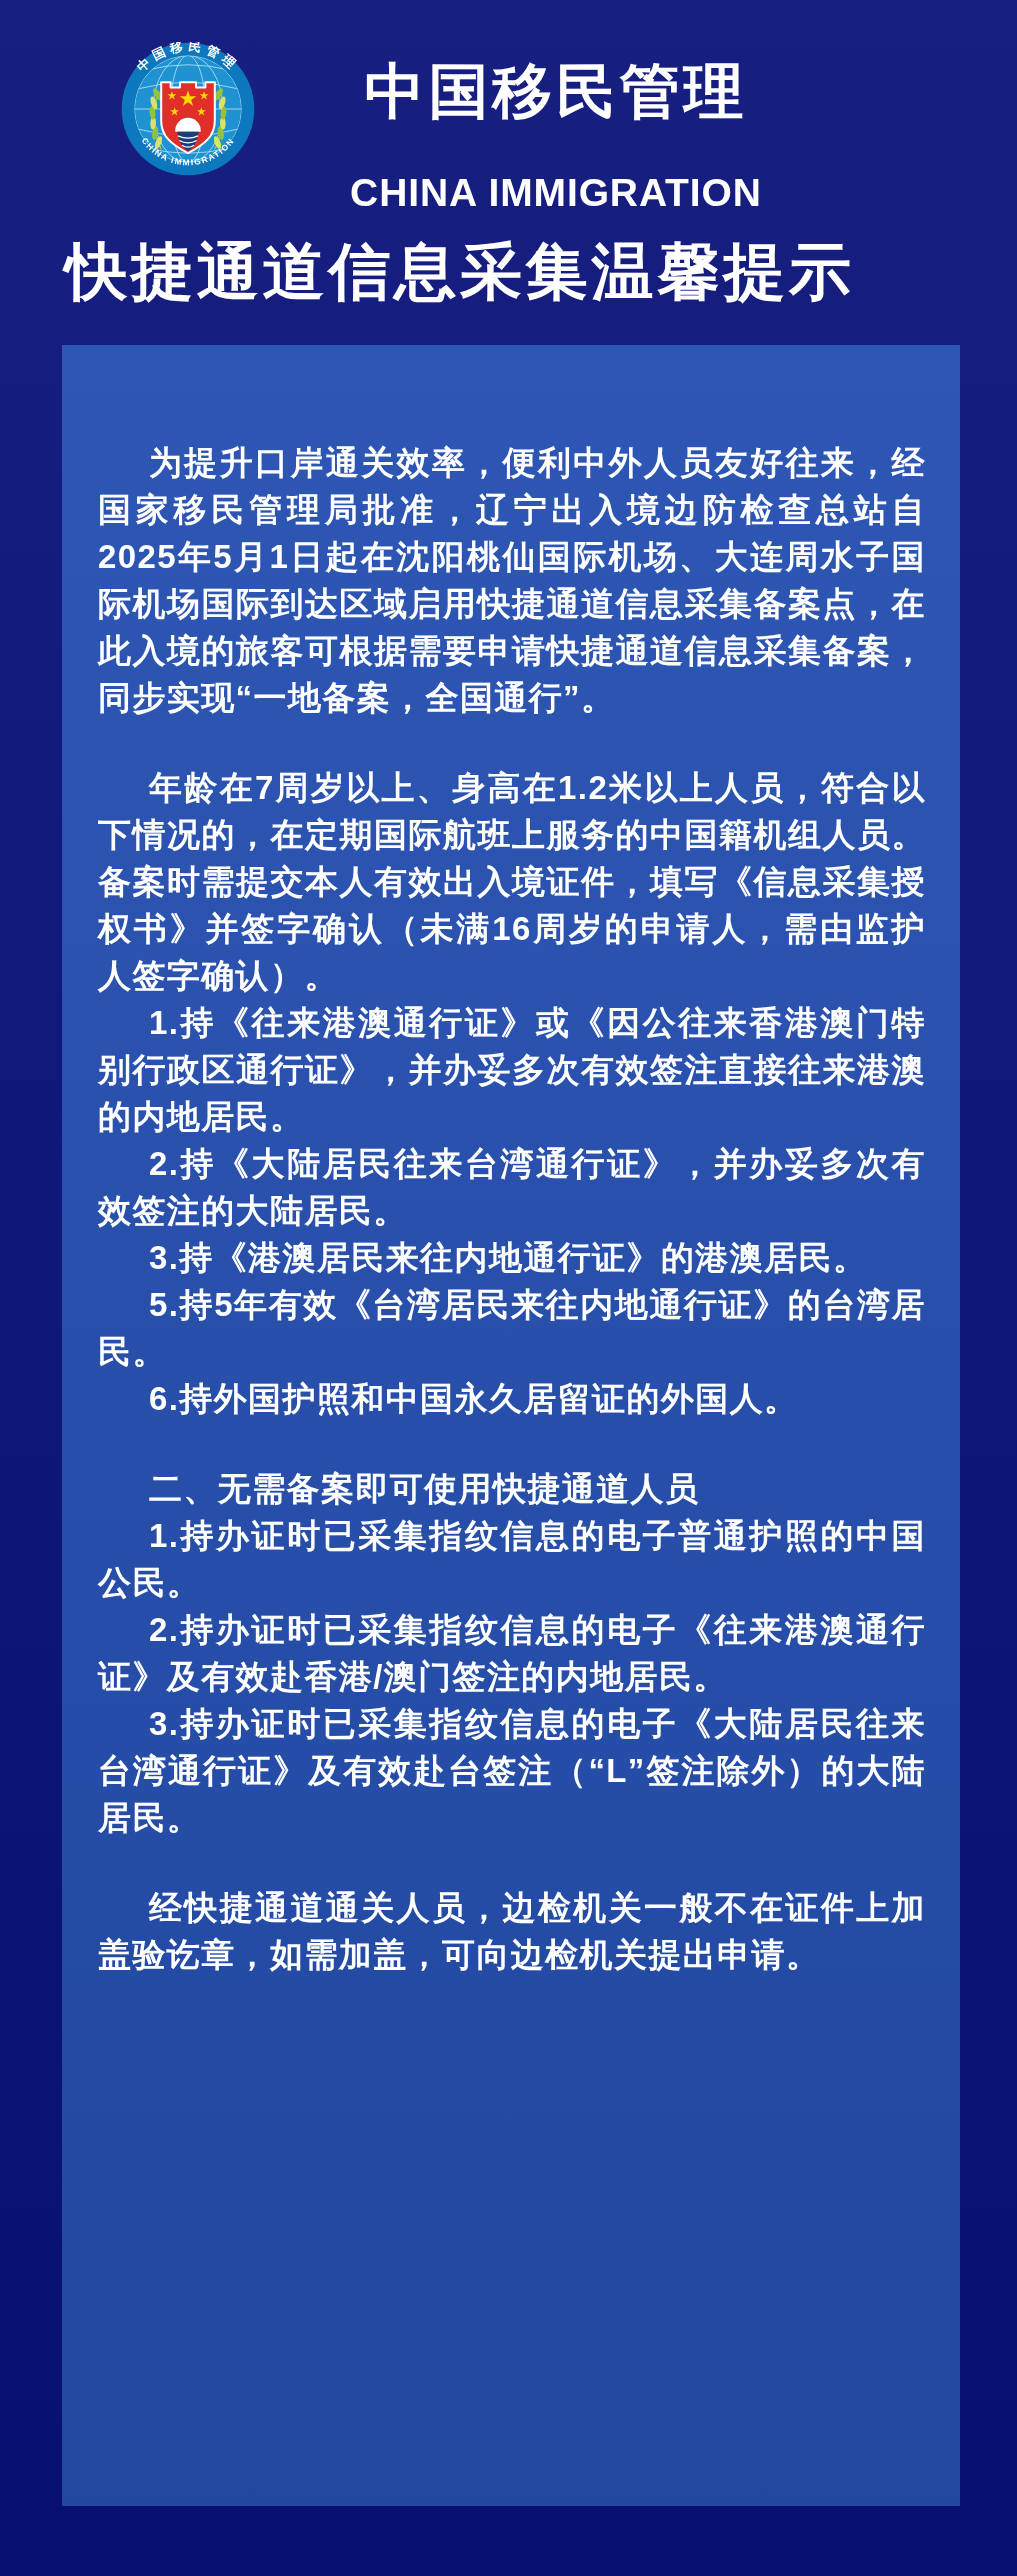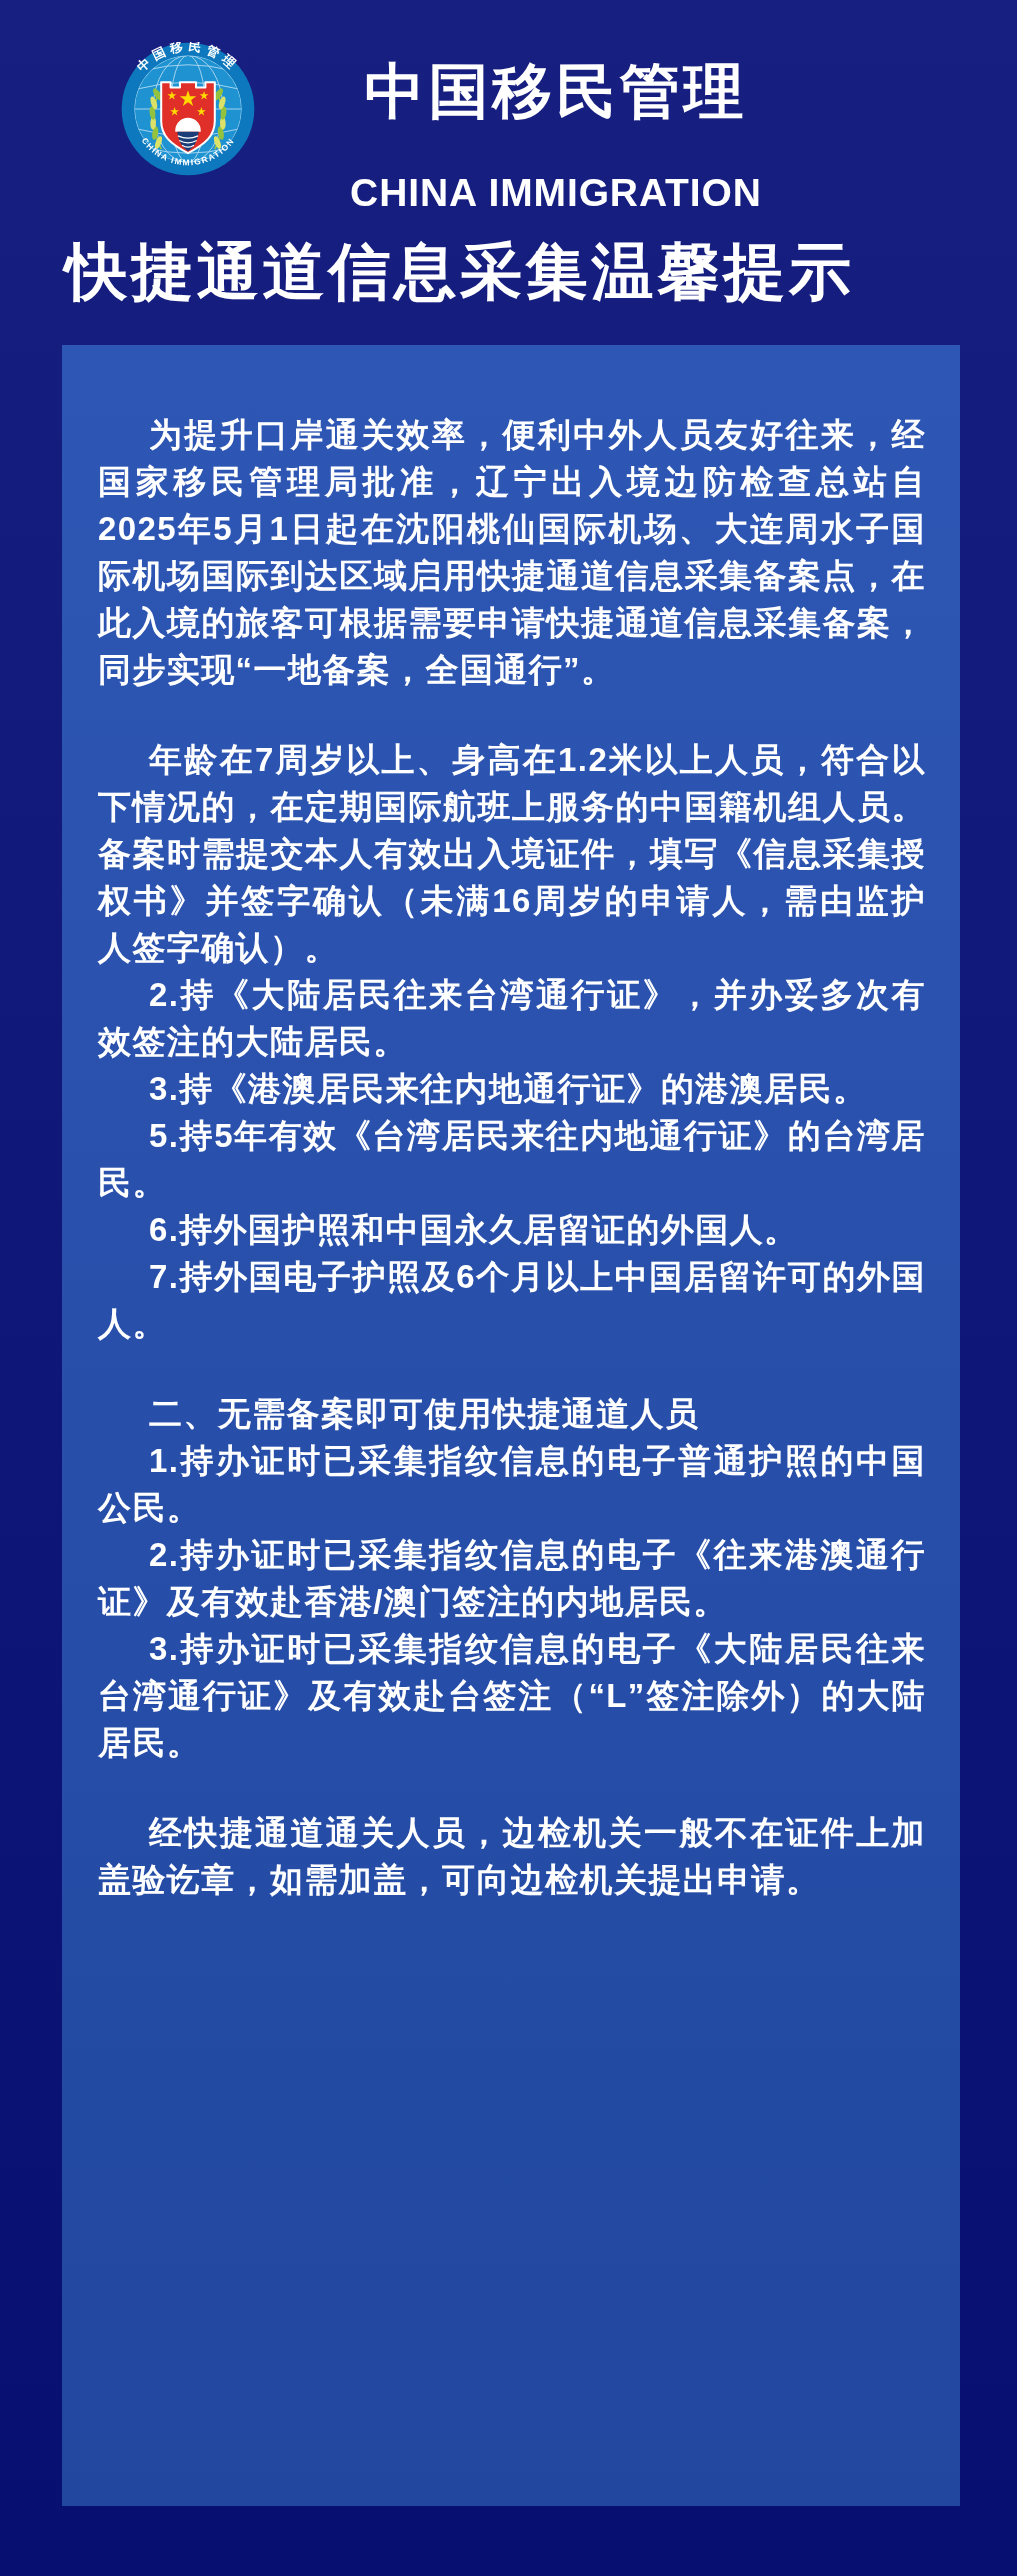--- a/index.html
+++ b/index.html
@@ -39,21 +39,21 @@
     text-align: center;
     font-size: 62px; font-weight: 800;
     letter-spacing: 3.8px;
     white-space: nowrap;
   }
   .content-panel {
     position: absolute;
     left: 62px; top: 345px;
     width: 898px; height: 2161px;
     box-sizing: border-box;
-    padding: 66px 34px 0 36px;
+    padding: 94px 34px 0 36px;
     background: linear-gradient(180deg, #2e56b4 0%, #2850ab 45%, #21479f 100%);
     overflow: hidden;
   }
   .content-panel p, .content-panel h2 {
     margin: 0;
     font-size: 33px;
     font-weight: 700;
     line-height: 47px;
     letter-spacing: 1.4px;
     text-align: justify;
@@ -139,25 +139,25 @@
   <div class="org-en">CHINA IMMIGRATION</div>
   <div class="poster-title">快捷通道信息采集温馨提示</div>
 </div>
 
 <div class="content-panel">
 
   <p>为提升口岸通关效率，便利中外人员友好往来，经国家移民管理局批准，辽宁出入境边防检查总站自2025年5月1日起在沈阳桃仙国际机场、大连周水子国际机场国际到达区域启用快捷通道信息采集备案点，在此入境的旅客可根据需要申请快捷通道信息采集备案，同步实现“一地备案，全国通行”。</p>
 
   <div class="section">
     <p>年龄在7周岁以上、身高在1.2米以上人员，符合以下情况的，在定期国际航班上服务的中国籍机组人员。备案时需提交本人有效出入境证件，填写《信息采集授权书》并签字确认（未满16周岁的申请人，需由监护人签字确认）。</p>
+    <p>1.持《往来港澳通行证》或《因公往来香港澳门特别行政区通行证》，并办妥多次有效签注直接往来港澳的内地居民。</p>
     <p>2.持《大陆居民往来台湾通行证》，并办妥多次有效签注的大陆居民。</p>
     <p>3.持《港澳居民来往内地通行证》的港澳居民。</p>
     <p>5.持5年有效《台湾居民来往内地通行证》的台湾居民。</p>
     <p>6.持外国护照和中国永久居留证的外国人。</p>
-    <p>7.持外国电子护照及6个月以上中国居留许可的外国人。</p>
   </div>
 
   <div class="section">
     <h2>二、无需备案即可使用快捷通道人员</h2>
     <p>1.持办证时已采集指纹信息的电子普通护照的中国公民。</p>
     <p>2.持办证时已采集指纹信息的电子《往来港澳通行证》及有效赴香港/澳门签注的内地居民。</p>
     <p>3.持办证时已采集指纹信息的电子《大陆居民往来台湾通行证》及有效赴台签注（“L”签注除外）的大陆居民。</p>
   </div>
 
   <div class="section">

